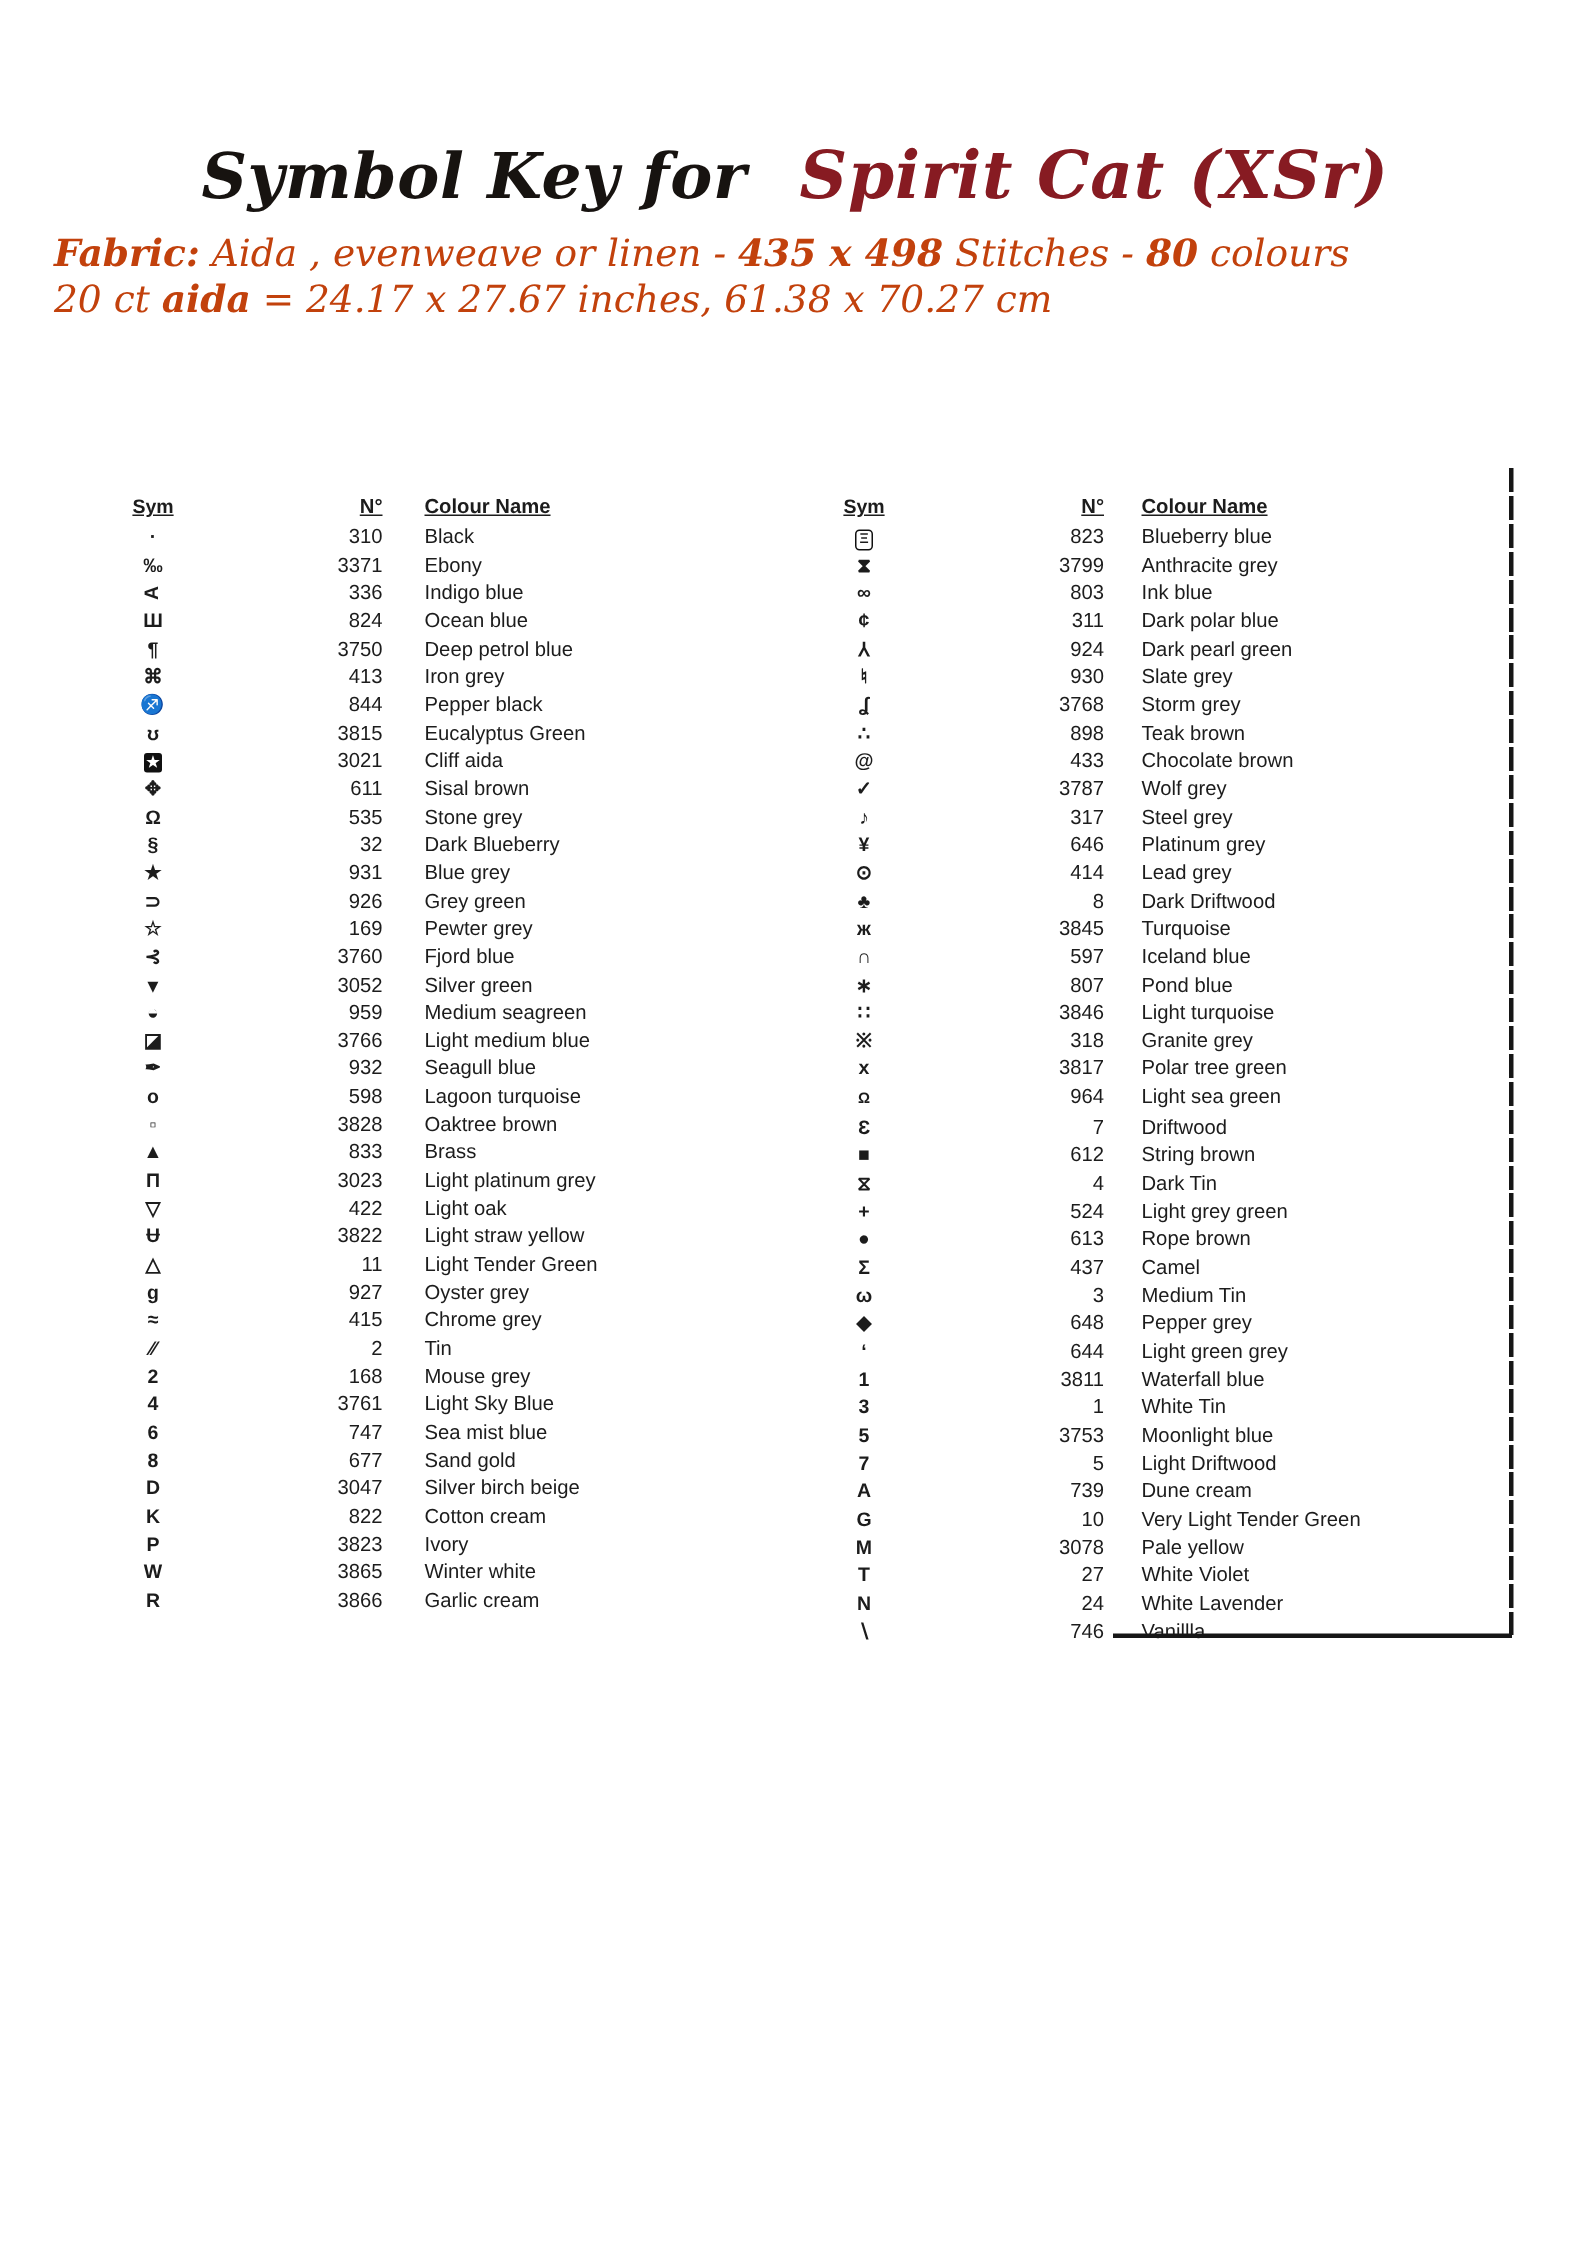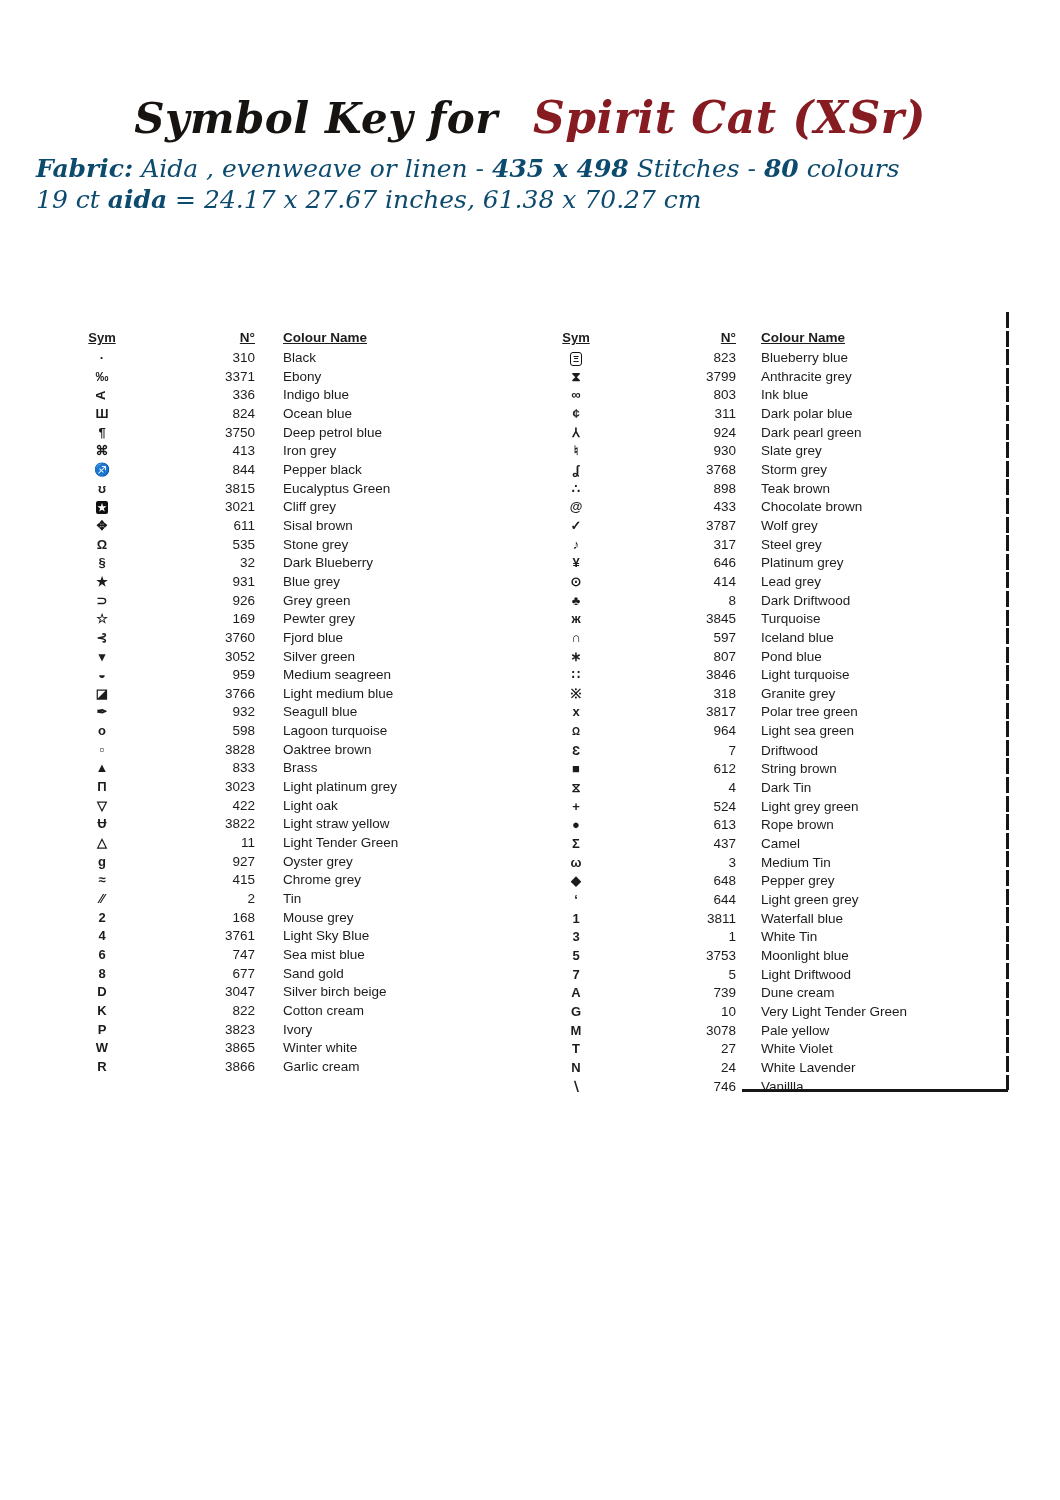--- a/index.html
+++ b/index.html
@@ -8,21 +8,21 @@
 
   
   .title-line{position:absolute;top:92px;left:0;width:100%;text-align:center;
               font-family:"DejaVu Serif",serif;font-style:italic;font-weight:bold;
               font-size:42px;white-space:nowrap;letter-spacing:.5px;}
   .title-prefix{color:#171310;}
   .title-name{margin-left:20px;font-size:44px;}
 
   
   .fabric{position:absolute;left:36px;top:153px;font-family:"DejaVu Serif",serif;
-          font-style:italic;font-size:25px;line-height:31px;color:#0c4a6e;white-space:nowrap;}
+          font-style:italic;font-size:25px;line-height:31px;color:#c2410c;white-space:nowrap;}
   .fabric .b{font-weight:bold;}
 
   
   .key-table{position:absolute;top:306px;width:470px;}
   .t-left{left:62px;}
   .t-right{left:534px;}
   .thead,.row{display:grid;}
   .t-left .thead,.t-left .row{grid-template-columns:80px 113px 270px;}
   .t-right .thead,.t-right .row{grid-template-columns:84px 118px 262px;}
   .thead{font-size:13.5px;font-weight:bold;line-height:23px;margin-top:20px;}
@@ -53,21 +53,21 @@
 
 <div class="page">
 
   <div class="title-line">
     <span class="title-prefix">Symbol Key for</span>
     <span class="title-name" style="color: rgb(135, 27, 34);">Spirit Cat (XSr)</span>
   </div>
 
   <div class="fabric" id="fabric">
       <div><span class="b">Fabric:</span><span>  Aida , evenweave or  linen - </span><span class="b">435 x 498</span><span> Stitches - </span><span class="b">80</span><span> colours</span></div>
-      <div><span>19 ct </span><span class="b">aida</span><span>  = 24.17 x 27.67 inches, 61.38 x 70.27 cm</span></div>
+      <div><span>20 ct </span><span class="b">aida</span><span>  = 24.17 x 27.67 inches, 61.38 x 70.27 cm</span></div>
     </div>
 
   <div class="key-table t-left">
     <div class="thead">
       <span class="c-sym"><u>Sym</u></span>
       <span class="c-num"><u>N°</u></span>
       <span class="c-name"><u>Colour Name</u></span>
     </div>
     <div class="rows" id="rows-left">
         <div class="row">
@@ -106,21 +106,21 @@
           <span class="c-name">Pepper black</span>
         </div>
         <div class="row">
           <span class="c-sym"><span class="glyph">ʊ</span></span>
           <span class="c-num">3815</span>
           <span class="c-name">Eucalyptus Green</span>
         </div>
         <div class="row">
           <span class="c-sym"><span class="glyph v-inv">★</span></span>
           <span class="c-num">3021</span>
-          <span class="c-name">Cliff grey</span>
+          <span class="c-name">Cliff aida</span>
         </div>
         <div class="row">
           <span class="c-sym"><span class="glyph">✥</span></span>
           <span class="c-num">611</span>
           <span class="c-name">Sisal brown</span>
         </div>
         <div class="row">
           <span class="c-sym"><span class="glyph">Ω</span></span>
           <span class="c-num">535</span>
           <span class="c-name">Stone grey</span>

